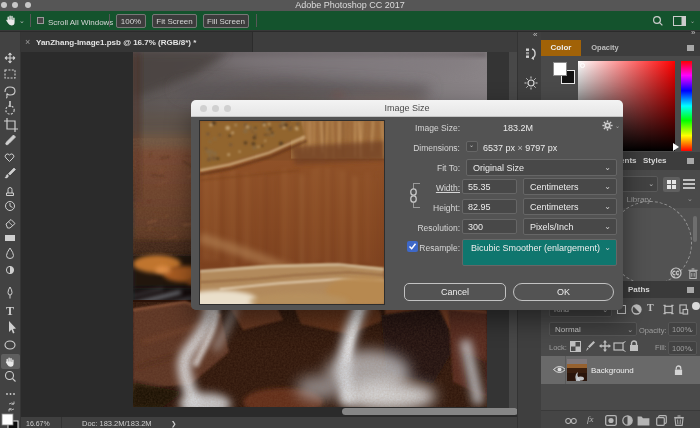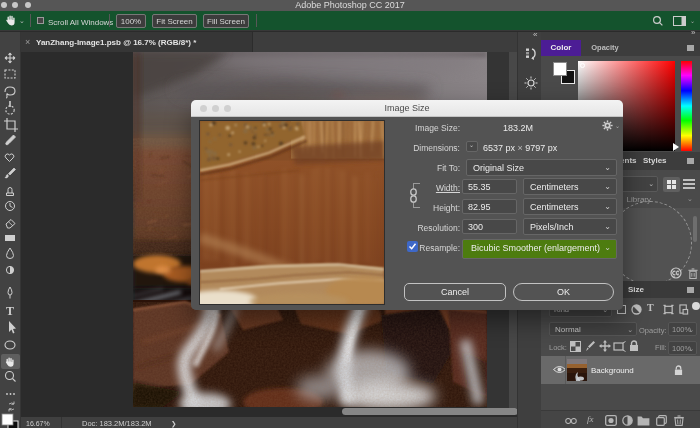--- a/index.html
+++ b/index.html
@@ -289,21 +289,21 @@
     </g>
   </svg>
 </div>
 
 <div class="abs" style="left:541px;top:32px;width:159px;height:396px;background:#4a4a4a;" id="panels">
 
   <div class="abs" style="left:0;top:0;width:159px;height:8px;background:#3d3d3d;"></div>
   <div class="abs" style="left:150px;top:-4px;font-size:8px;color:#c0c0c0;">»</div>
 
   <div class="abs" style="left:0;top:8px;width:159px;height:16px;background:#3d3d3d;"></div>
-  <div class="abs" style="left:0;top:8px;width:40px;height:16px;background:#4c1d95;color:#ececec;font-size:8px;font-weight:bold;text-align:center;line-height:16px;">Color</div>
+  <div class="abs" style="left:0;top:8px;width:40px;height:16px;background:#a16207;color:#ececec;font-size:8px;font-weight:bold;text-align:center;line-height:16px;">Color</div>
   <div class="abs" style="left:42px;top:8px;width:44px;height:16px;color:#bdbdbd;font-size:7.5px;font-weight:bold;text-align:center;line-height:16px;">Opacity</div>
   <div class="abs" style="left:146px;top:13px;width:7px;height:6px;background:#a8a8a8;"></div>
 
   <div class="abs" style="left:20px;top:38px;width:14px;height:14px;background:#111;border:1px solid #e8e8e8;"></div>
   <div class="abs" style="left:12px;top:30px;width:14px;height:14px;background:#fff;border:1px solid #8a8a8a;"></div>
   <div class="abs" style="left:37px;top:29px;width:97px;height:90px;background:linear-gradient(to top, #000, rgba(0,0,0,0) ), linear-gradient(to right, #fff, #f00);"></div>
   <div class="abs" style="left:39px;top:31px;width:5px;height:5px;border:1px solid #fff;border-radius:50%;"></div>
   <div class="abs" style="left:140px;top:29px;width:11px;height:90px;background:linear-gradient(#f00 0%, #f0f 16%, #00f 33%, #0ff 50%, #0f0 66%, #ff0 83%, #f00 100%);"></div>
   <div class="abs" style="left:132px;top:111px;width:0;height:0;border-top:4px solid transparent;border-bottom:4px solid transparent;border-left:6px solid #fff;"></div>
 
@@ -334,21 +334,21 @@
   </svg>
   <svg class="abs" style="left:147px;top:236px;" width="10" height="11" viewBox="0 0 11 12">
     <rect x="2" y="3.5" width="7" height="8" fill="none" stroke="#b5b5b5" stroke-width="1.2"></rect>
     <line x1="0.5" y1="2.5" x2="10.5" y2="2.5" stroke="#b5b5b5" stroke-width="1.2"></line>
     <line x1="4" y1="1" x2="7" y2="1" stroke="#b5b5b5" stroke-width="1.2"></line>
     <line x1="4.2" y1="5.5" x2="4.2" y2="9.5" stroke="#b5b5b5" stroke-width="1"></line>
     <line x1="6.8" y1="5.5" x2="6.8" y2="9.5" stroke="#b5b5b5" stroke-width="1"></line>
   </svg>
 
   <div class="abs" style="left:0;top:249px;width:159px;height:17px;background:#3a3a3a;"></div>
-  <div class="abs" style="left:87px;top:249px;color:#dcdcdc;font-size:8px;font-weight:bold;line-height:17px;">Size</div>
+  <div class="abs" style="left:87px;top:249px;color:#dcdcdc;font-size:8px;font-weight:bold;line-height:17px;">Paths</div>
   <div class="abs" style="left:146px;top:255px;width:7px;height:6px;background:#a8a8a8;"></div>
 
   <div class="abs" style="left:8px;top:270px;width:63px;height:15px;background:#404040;border:1px solid #565656;border-radius:2px;">
     <div class="abs" style="left:4px;top:2px;font-size:7.5px;color:#c4c4c4;">Kind</div>
     <div class="abs" style="right:3px;top:3px;font-size:7px;color:#bbb;">⌄</div>
   </div>
   <div class="abs" style="left:76px;top:273px;width:9px;height:9px;border:1.5px solid #c0c0c0;"></div>
   <svg class="abs" style="left:90px;top:272px;" width="11" height="11" viewBox="0 0 11 11">
     <circle cx="5.5" cy="5.5" r="4.5" fill="none" stroke="#c0c0c0" stroke-width="1.3"></circle>
     <path d="M2.3 2.3 A4.5 4.5 0 0 1 8.7 8.7 Z" fill="#c0c0c0"></path>
@@ -698,21 +698,21 @@
     <div class="abs" style="left:6px;top:3px;font-size:9px;color:#ececec;">Pixels/Inch</div>
     <div class="abs" style="right:5px;top:3px;font-size:8px;color:#ccc;">⌄</div>
   </div>
 
   <div class="abs" style="left:216px;top:124px;width:11px;height:11px;background:#3e68c8;border-radius:2px;">
     <svg class="abs" style="left:1px;top:1px;" width="9" height="9" viewBox="0 0 9 9">
           <path d="M1.5 4.5 L3.7 6.7 L7.5 1.8" stroke="#fff" stroke-width="1.5" fill="none"></path>
         </svg>
   </div>
   <div class="abs" style="left:160px;top:126px;width:109px;text-align:right;font-size:8.5px;color:#d6d6d6;">Resample:</div>
-  <div class="abs" style="left:271px;top:122px;width:155px;height:20px;background:#4d7c0f;border:1px solid #666;border-radius:2px;">
+  <div class="abs" style="left:271px;top:122px;width:155px;height:27px;background:#0f766e;border:1px solid #666;border-radius:2px;">
     <div class="abs" style="left:8px;top:3px;font-size:9px;color:#ececec;">Bicubic Smoother (enlargement)</div>
     <div class="abs" style="right:5px;top:3px;font-size:8px;color:#ccc;">⌄</div>
   </div>
 
   <div class="abs" style="left:213px;top:166px;width:102px;height:18px;border:1px solid #c2c2c2;border-radius:5px;color:#ececec;font-size:9px;text-align:center;line-height:17px;">Cancel</div>
   <div class="abs" style="left:322px;top:166px;width:101px;height:18px;border:1px solid #c2c2c2;border-radius:9px;color:#ececec;font-size:9px;text-align:center;line-height:17px;">OK</div>
 </div>
 </div>
 
 </body></html>

